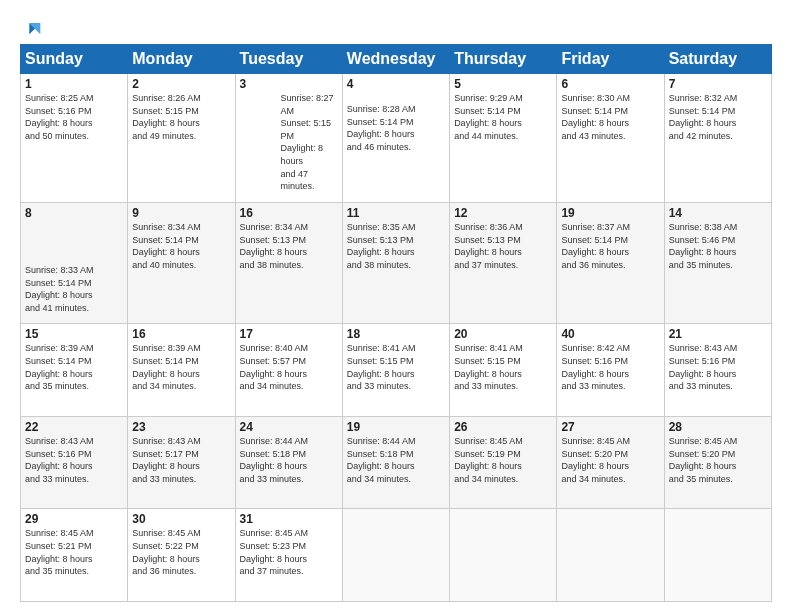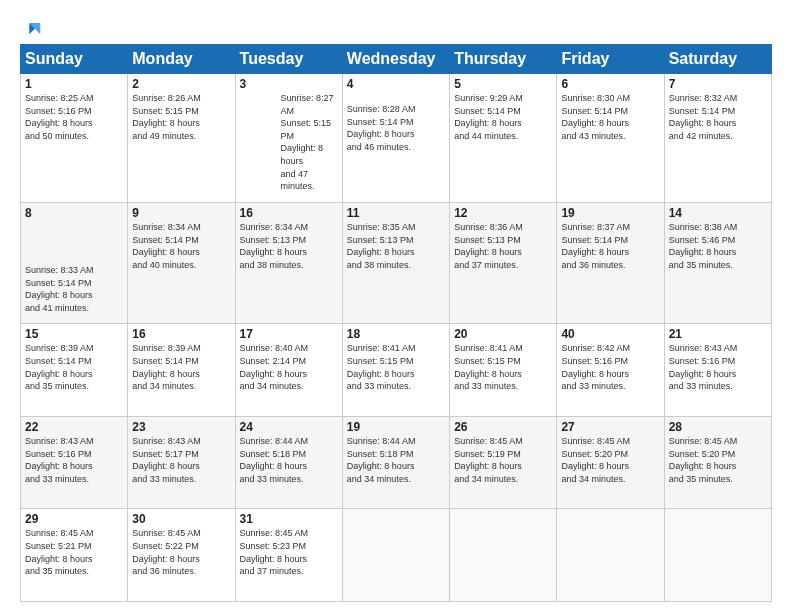--- a/index.html
+++ b/index.html
@@ -246,21 +246,21 @@
           <td>
             <span class="day-num">16</span>
             <div class="cell-text" style="white-space: pre-line;">Sunrise: 8:39 AM
 Sunset: 5:14 PM
 Daylight: 8 hours
 and 34 minutes.</div>
           </td>
           <td>
             <span class="day-num">17</span>
             <div class="cell-text" style="white-space: pre-line;">Sunrise: 8:40 AM
-Sunset: 2:14 PM
+Sunset: 5:57 PM
 Daylight: 8 hours
 and 34 minutes.</div>
           </td>
           <td>
             <span class="day-num">18</span>
             <div class="cell-text" style="white-space: pre-line;">Sunrise: 8:41 AM
 Sunset: 5:15 PM
 Daylight: 8 hours
 and 33 minutes.</div>
           </td>

